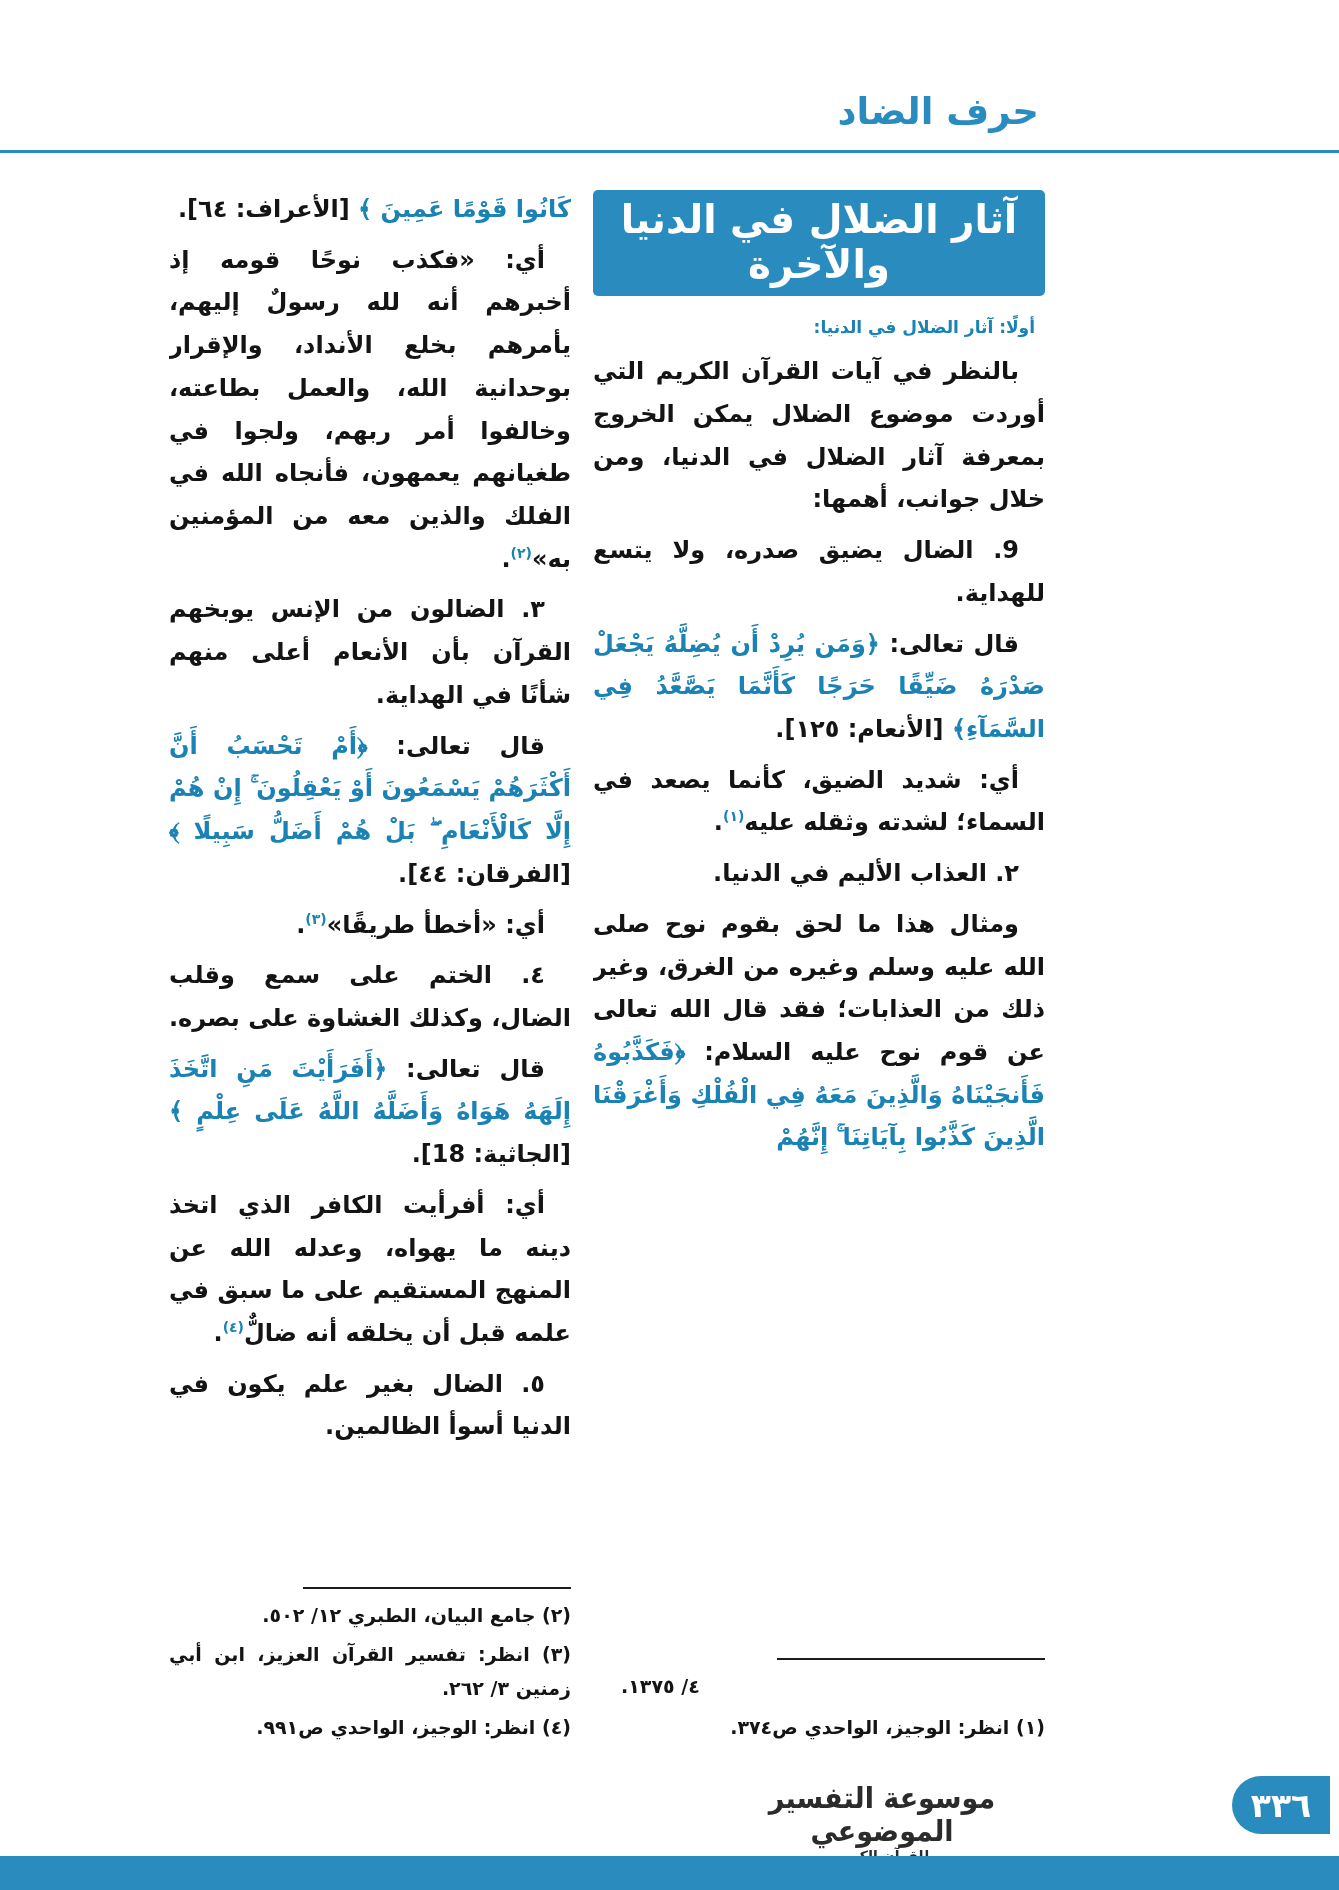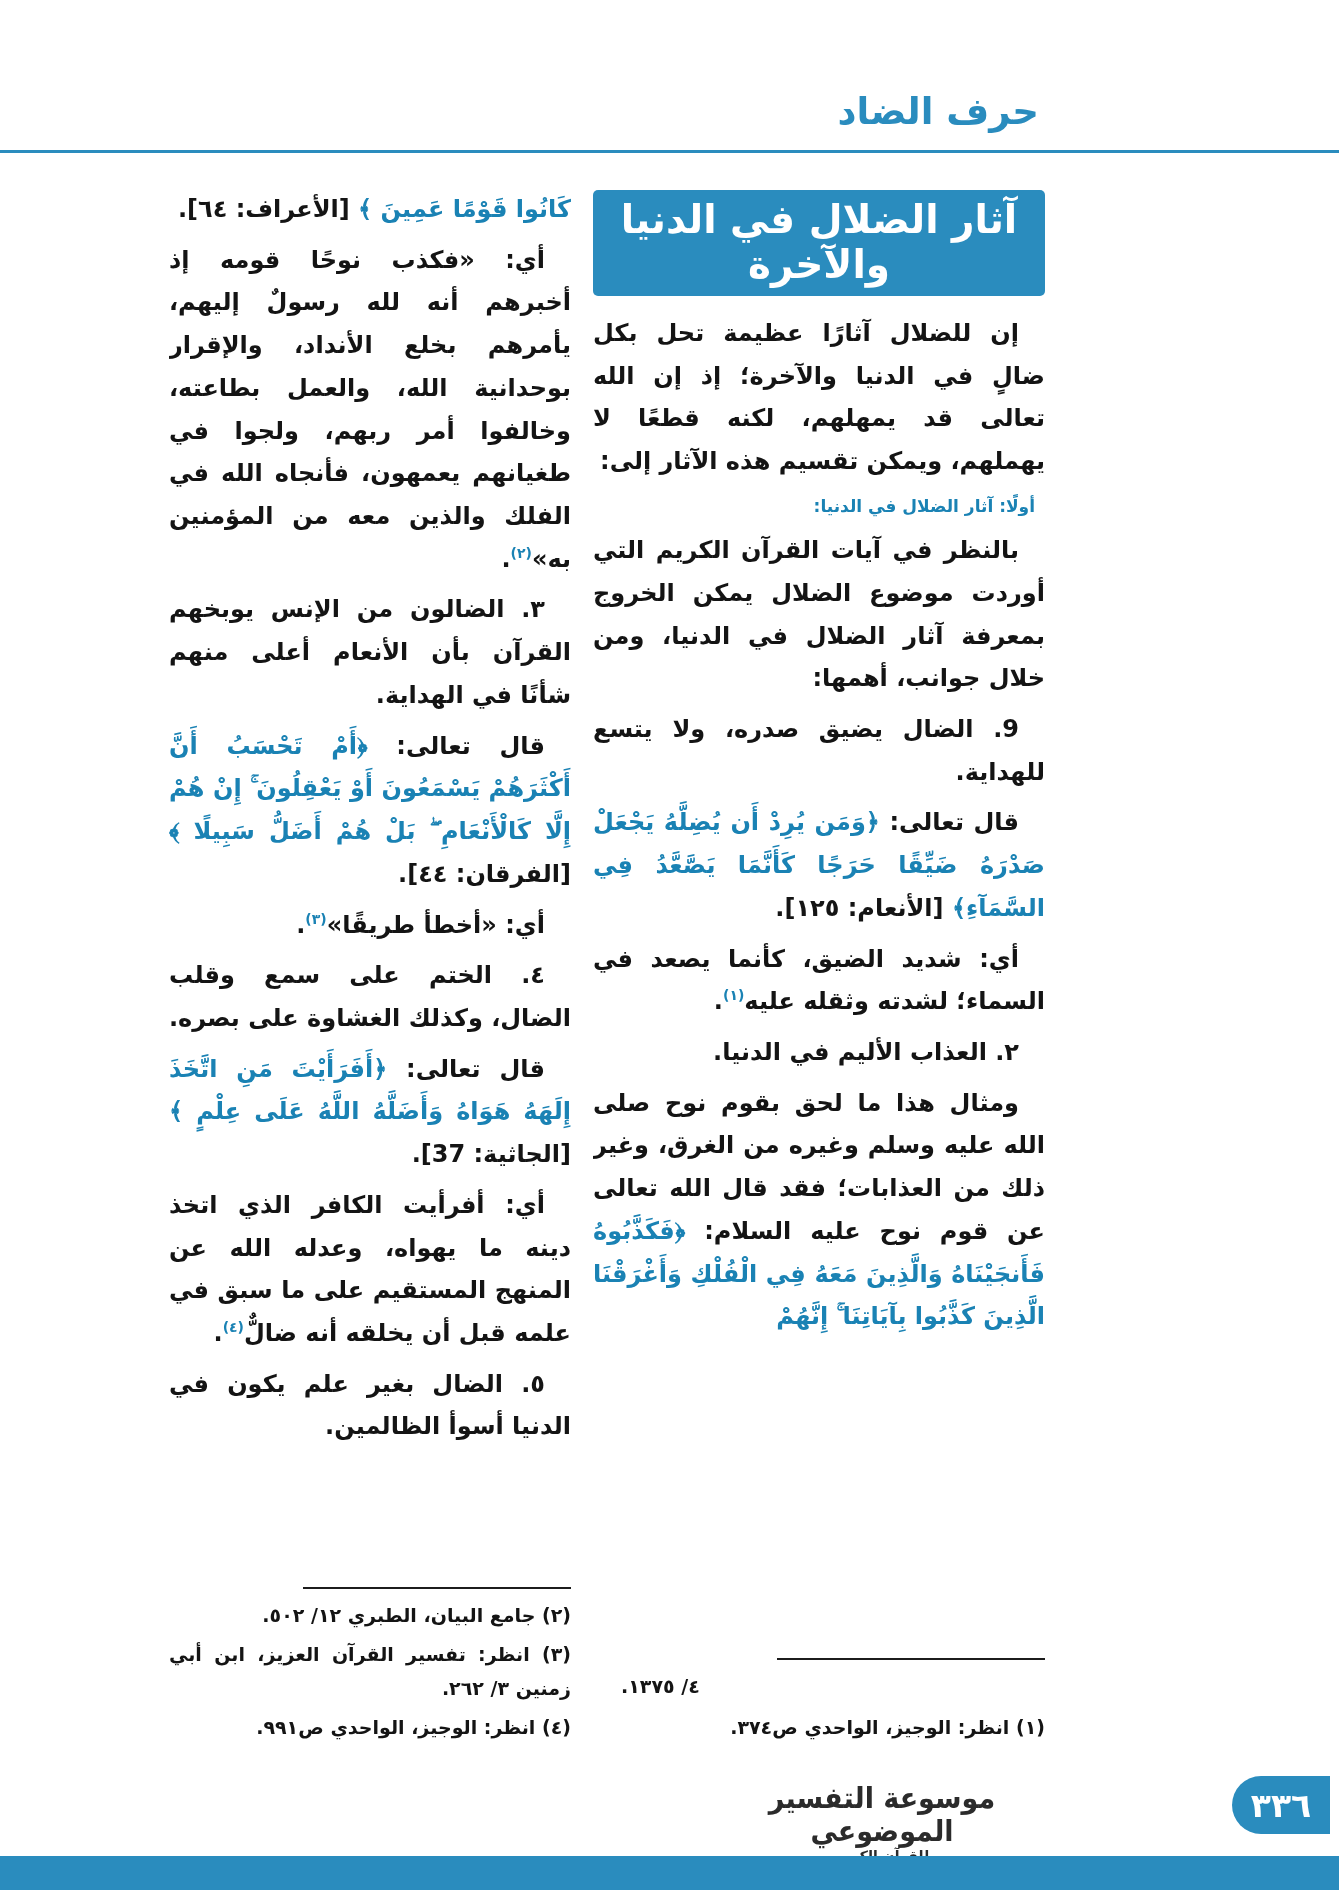--- a/index.html
+++ b/index.html
@@ -117,21 +117,20 @@
 
   <div class="columns">
 
     <section class="col col-a">
       <div class="col-body">
 
         <div class="section-box">
           <span>آثار الضلال في الدنيا والآخرة</span>
         </div>
 
-        <p class="para indent"><span>إن للضلال آثارًا عظيمة تحل بكل ضالٍ في الدنيا والآخرة؛ إذ إن الله تعالى قد يمهلهم، لكنه قطعًا لا يهملهم، ويمكن تقسيم هذه الآثار إلى:</span></p>
 
         <p class="para subheading"><span>أولًا: آثار الضلال في الدنيا:</span></p>
 
         <p class="para indent"><span>بالنظر في آيات القرآن الكريم التي أوردت موضوع الضلال يمكن الخروج بمعرفة آثار الضلال في الدنيا، ومن خلال جوانب، أهمها:</span></p>
 
         <p class="para indent"><span>9. الضال يضيق صدره، ولا يتسع للهداية.</span></p>
 
         <p class="para indent"><span>قال تعالى: </span><span class="verse">﴿وَمَن يُرِدْ أَن يُضِلَّهُ يَجْعَلْ صَدْرَهُ ضَيِّقًا حَرَجًا كَأَنَّمَا يَصَّعَّدُ فِي السَّمَآءِ﴾</span><span class="verse-ref"> [الأنعام: ١٢٥].</span></p>
 
         <p class="para indent"><span>أي: شديد الضيق، كأنما يصعد في السماء؛ لشدته وثقله عليه</span><span class="fnref">(١)</span><span>.</span></p>
@@ -157,21 +156,21 @@
         <p class="para indent"><span>أي: «فكذب نوحًا قومه إذ أخبرهم أنه لله رسولٌ إليهم، يأمرهم بخلع الأنداد، والإقرار بوحدانية الله، والعمل بطاعته، وخالفوا أمر ربهم، ولجوا في طغيانهم يعمهون، فأنجاه الله في الفلك والذين معه من المؤمنين به»</span><span class="fnref">(٢)</span><span>.</span></p>
 
         <p class="para indent"><span>٣. الضالون من الإنس يوبخهم القرآن بأن الأنعام أعلى منهم شأنًا في الهداية.</span></p>
 
         <p class="para indent"><span>قال تعالى: </span><span class="verse">﴿أَمْ تَحْسَبُ أَنَّ أَكْثَرَهُمْ يَسْمَعُونَ أَوْ يَعْقِلُونَ ۚ إِنْ هُمْ إِلَّا كَالْأَنْعَامِ ۖ بَلْ هُمْ أَضَلُّ سَبِيلًا ﴾</span><span class="verse-ref"> [الفرقان: ٤٤].</span></p>
 
         <p class="para indent"><span>أي: «أخطأ طريقًا»</span><span class="fnref">(٣)</span><span>.</span></p>
 
         <p class="para indent"><span>٤. الختم على سمع وقلب الضال، وكذلك الغشاوة على بصره.</span></p>
 
-        <p class="para indent"><span>قال تعالى: </span><span class="verse">﴿أَفَرَأَيْتَ مَنِ اتَّخَذَ إِلَهَهُ هَوَاهُ وَأَضَلَّهُ اللَّهُ عَلَى عِلْمٍ ﴾</span><span class="verse-ref"> [الجاثية: 37].</span></p>
+        <p class="para indent"><span>قال تعالى: </span><span class="verse">﴿أَفَرَأَيْتَ مَنِ اتَّخَذَ إِلَهَهُ هَوَاهُ وَأَضَلَّهُ اللَّهُ عَلَى عِلْمٍ ﴾</span><span class="verse-ref"> [الجاثية: 18].</span></p>
 
         <p class="para indent"><span>أي: أفرأيت الكافر الذي اتخذ دينه ما يهواه، وعدله الله عن المنهج المستقيم على ما سبق في علمه قبل أن يخلقه أنه ضالٌّ</span><span class="fnref">(٤)</span><span>.</span></p>
 
         <p class="para indent"><span>٥. الضال بغير علم يكون في الدنيا أسوأ الظالمين.</span></p>
 
       </div>
 
       <div class="col-foot">
         <div class="foot-rule"></div>
         <p class="foot"><span class="fn-marker">(٢)</span> <span>جامع البيان، الطبري ١٢/ ٥٠٢.</span></p>

